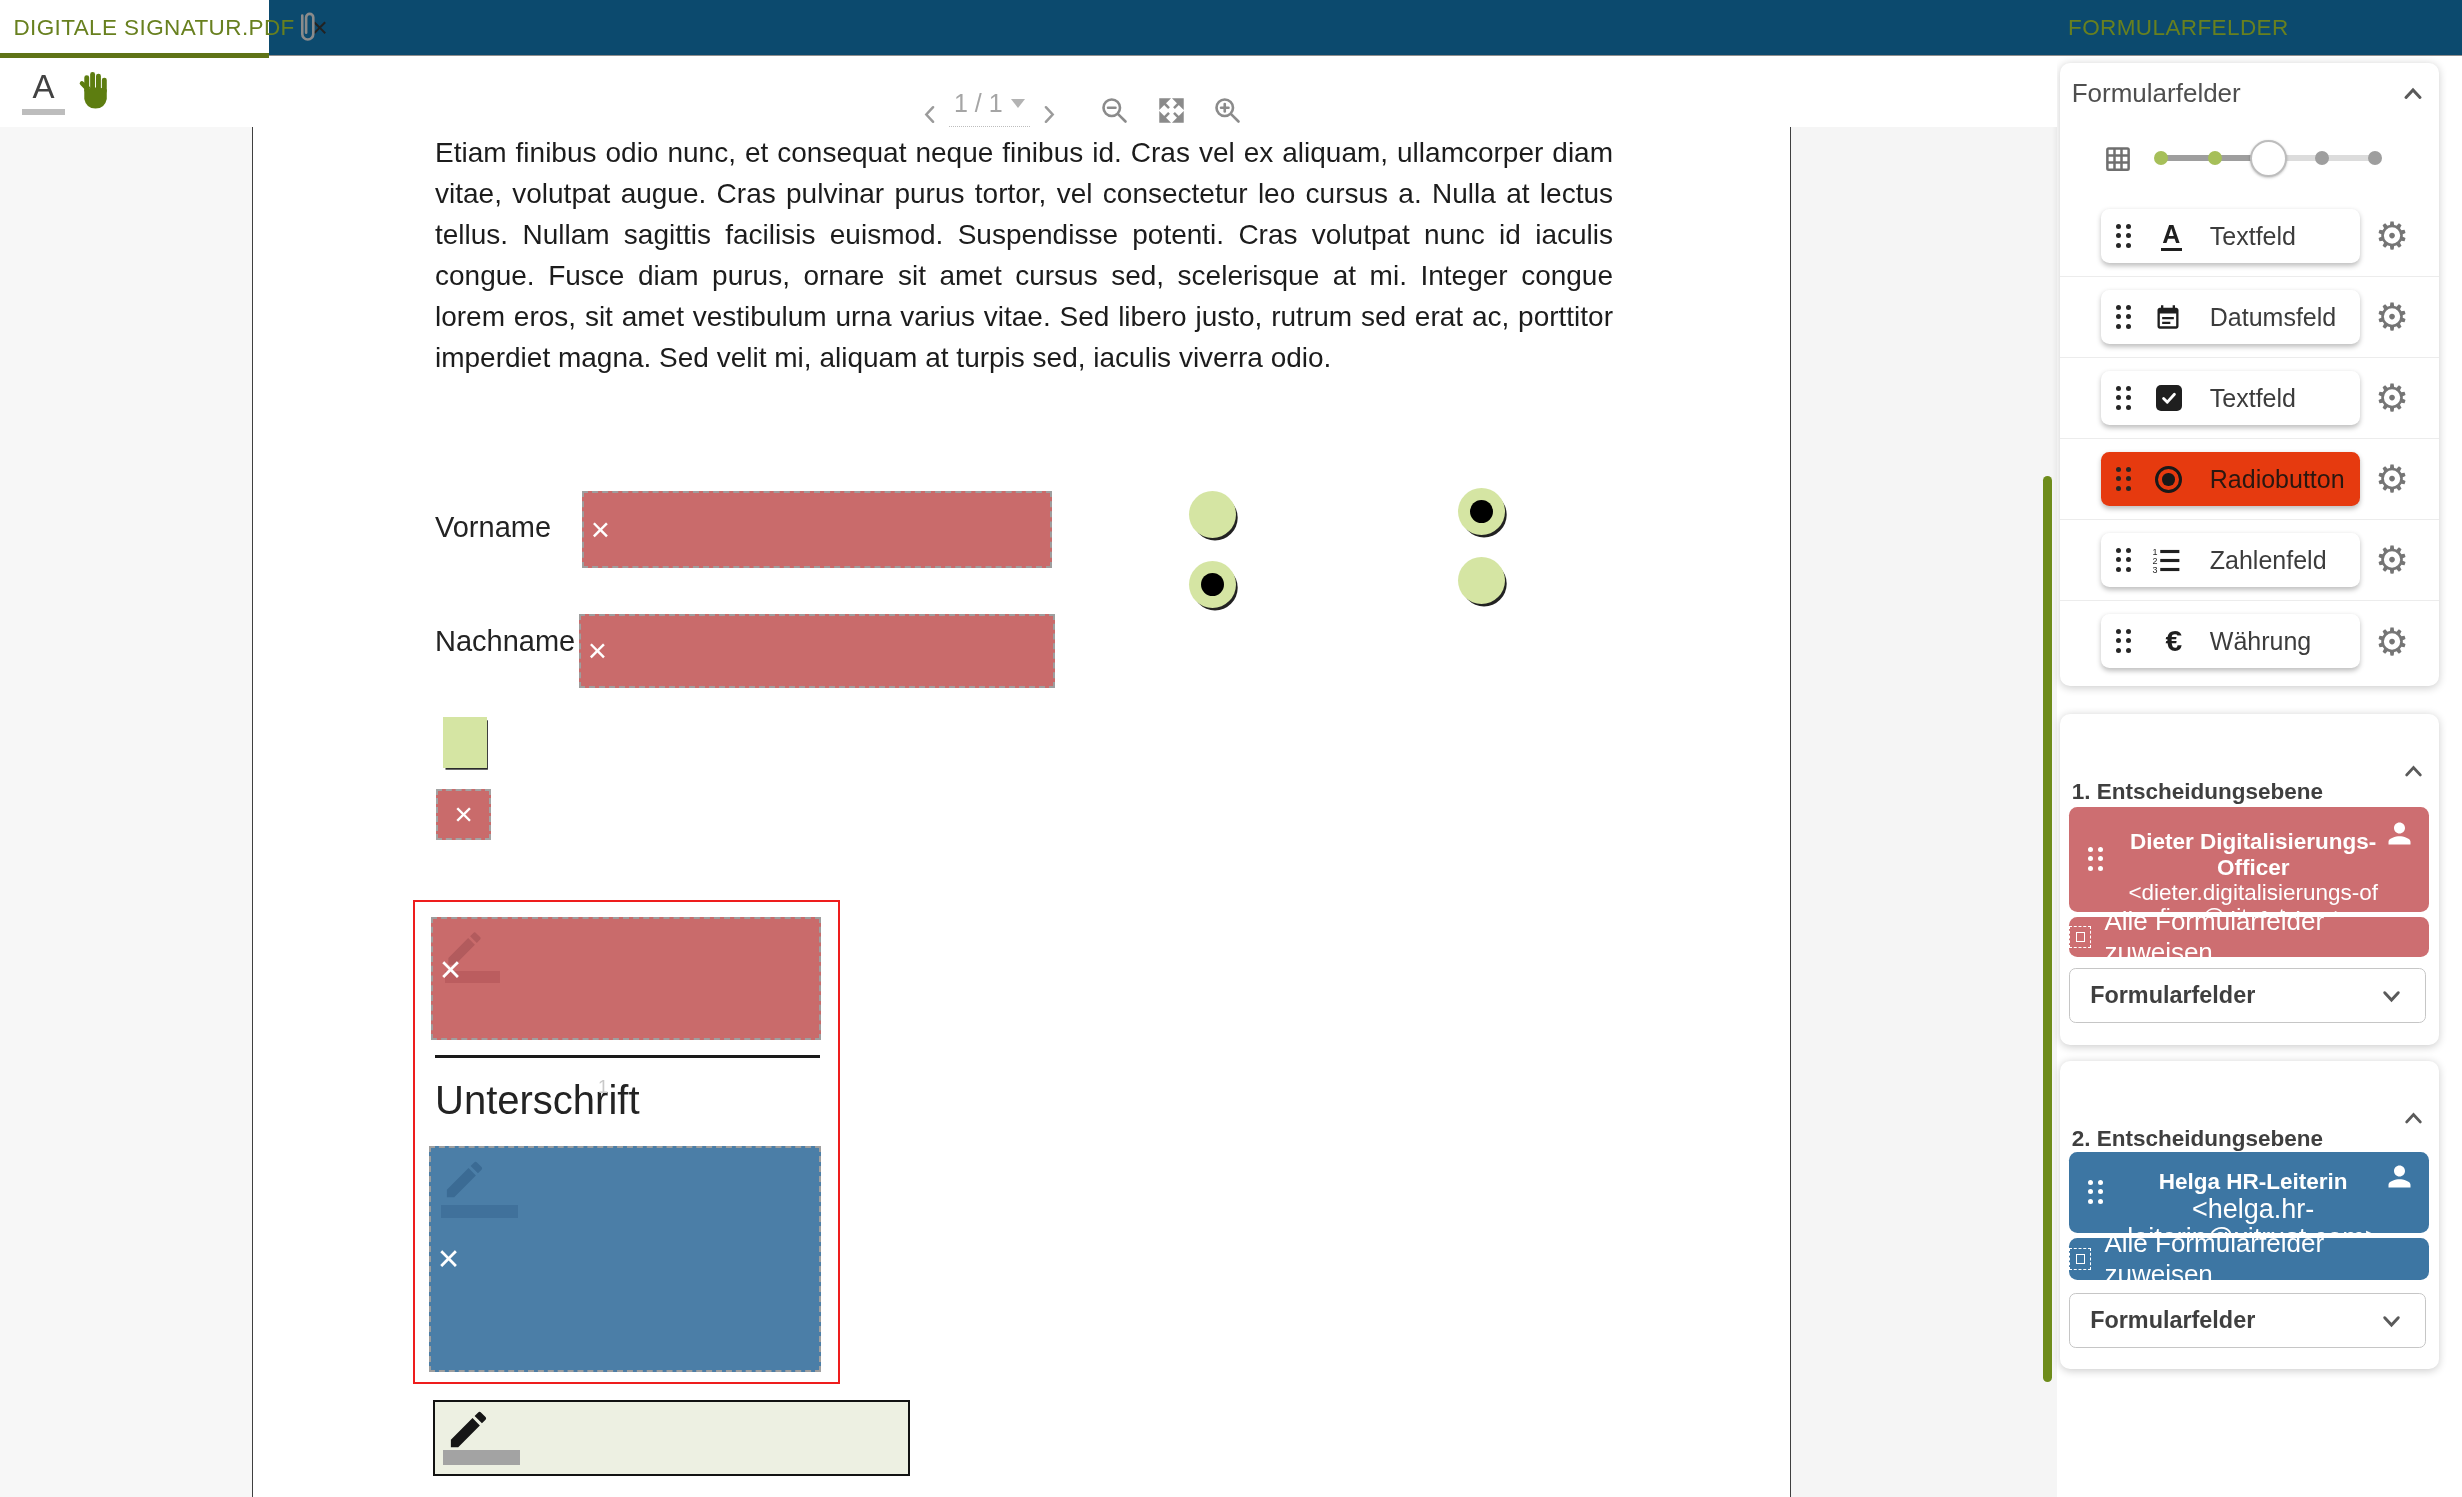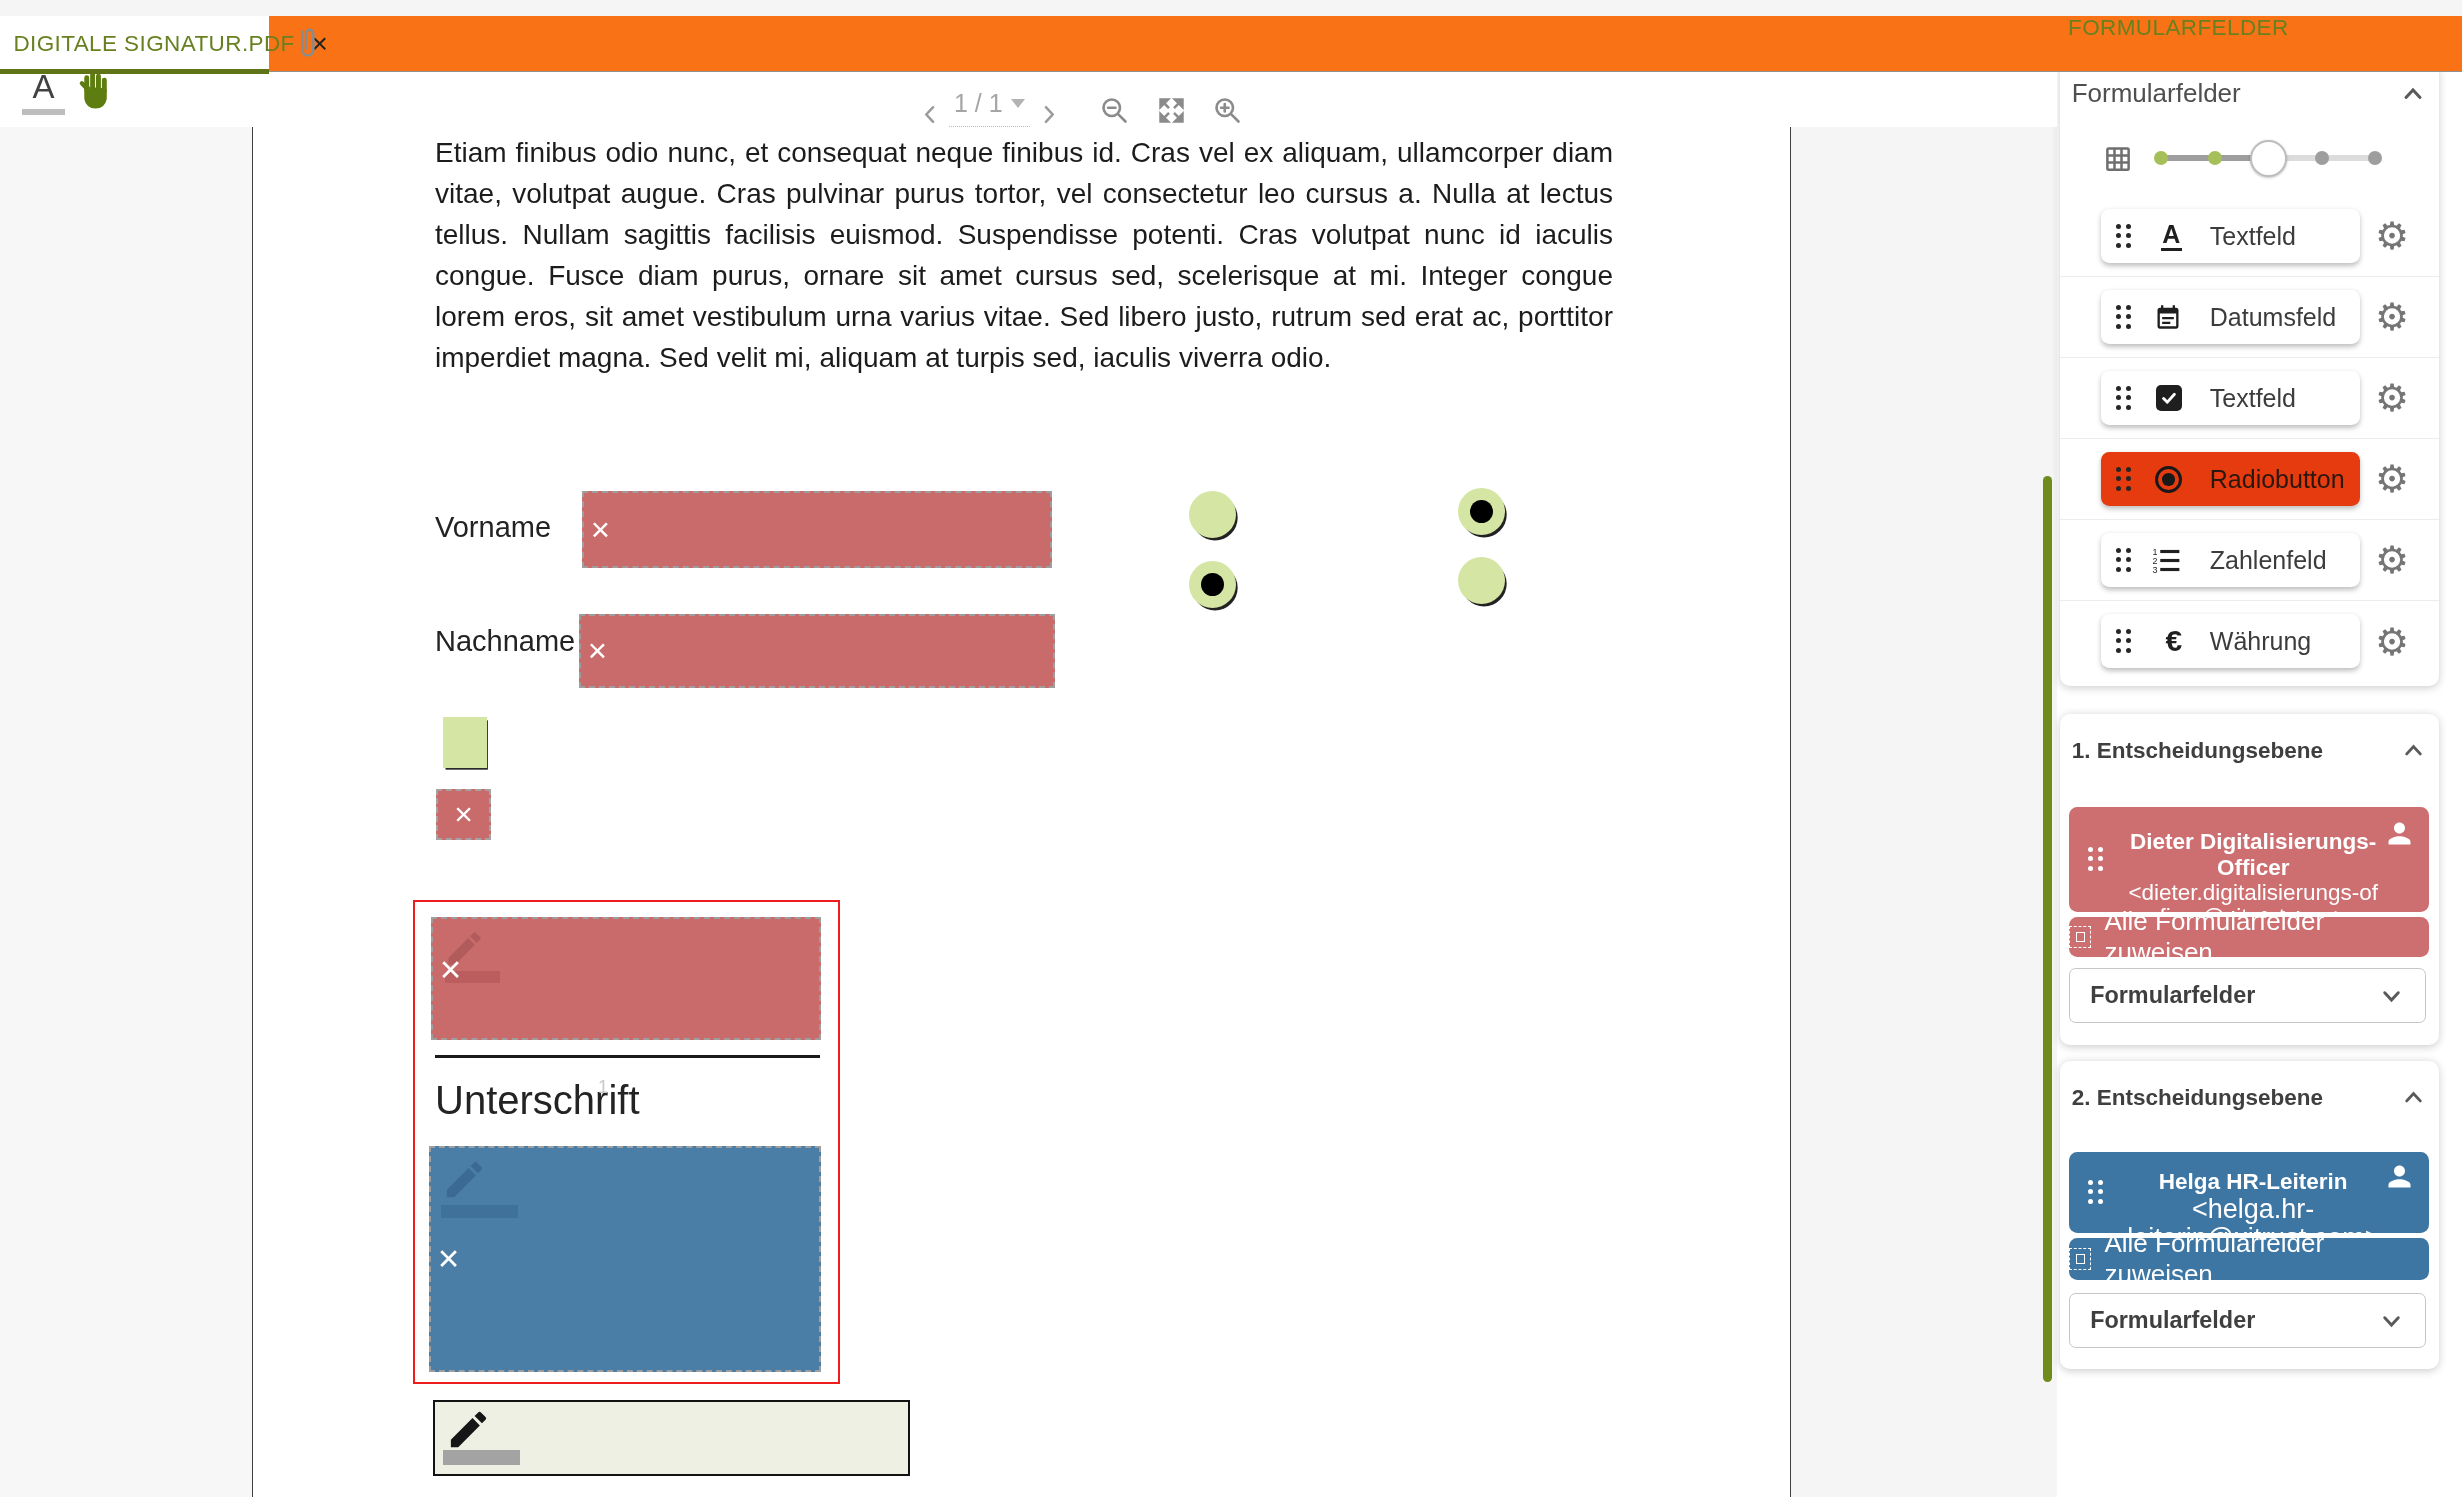--- a/index.html
+++ b/index.html
@@ -2,21 +2,21 @@
 <html style="font-size:13.4px"><head>
 <meta charset="utf-8">
 <style>
   * { box-sizing: border-box; margin: 0; padding: 0; }
   html,body { background:#fff; }
   body { font-family: "Liberation Sans", sans-serif; }
   #app { position:relative; width:2462px; height:1498px; overflow:hidden; background:#f5f5f5; }
   .abs { position:absolute; }
 
   
-  .topbar { position:absolute; left:0; top:16px; width:2462px; height:56px; background:#f97316; border-bottom:1.7px solid #8f8f8f; z-index:30; }
+  .topbar { position:absolute; left:0; top:0; width:2462px; height:56px; background:#0c4a6e; border-bottom:1.7px solid #8f8f8f; z-index:30; }
   .doc-tab { position:absolute; left:0; top:0; width:269px; height:56px; background:#fff; display:flex; align-items:center; gap:16.7px; padding:0 13.4px; }
   .doc-tab .tab-underline { position:absolute; left:0; bottom:-1.7px; width:269px; height:5px; background:#5f7317; }
   .tab-title { color:#68801f; font-size:22.5px; letter-spacing:0.4px; white-space:nowrap; }
   .tab-close { color:#222; font-size:28px; line-height:1; cursor:pointer; font-weight:400; }
   .clip-tab { position:absolute; left:282px; top:0; width:50px; height:56px; display:flex; align-items:center; justify-content:center; }
 
   
   .toolbar { position:absolute; left:0; top:56px; width:2057px; height:71px; background:#fff; z-index:20; }
   .tool-a { position:absolute; left:22px; top:11.7px; width:43px; text-align:center; color:#424242; font-size:33px; border-bottom:6.7px solid #bdbdbd; padding-bottom:3.3px; }
   .tool-hand { position:absolute; left:77px; top:11.7px; width:38px; height:43px; }
@@ -49,21 +49,21 @@
   .pencil-bar { position:absolute; }
 
   .pale-field { position:absolute; left:433px; top:1400px; width:477px; height:76px; background:#edf0e2; border:2.5px solid #121212; }
 
   
   .sidebar-bg { position:absolute; left:2057px; top:56px; width:406px; height:1442px; background:#fff; }
   .sb-header-label { position:absolute; left:2068px; top:0; height:56px; display:flex; align-items:center; color:#68801f; font-size:22.5px; letter-spacing:0.4px; z-index:31; }
   .card { position:absolute; left:2060px; width:379px; background:#fff; border-radius:10px; box-shadow:0 1.7px 8.3px rgba(0,0,0,.20); }
   .card-head { position:absolute; left:11.7px; right:11.7px; top:15px; display:flex; align-items:center; justify-content:space-between; }
   .card-title { font-size:26px; color:#4f4f4f; }
-  .sect-title { font-size:22.5px; font-weight:bold; color:#3f3f3f; }
+  .sect-title { font-size:22.5px; font-weight:bold; color:#3f3f3f;margin-top:42px; }
 
   .grid-icon { position:absolute; left:2103px; top:144px; }
   .slider-track { position:absolute; left:2161px; top:155px; width:214px; height:5.8px; background:#dcdcdc; border-radius:3.3px; }
   .slider-track .fill { position:absolute; left:0; top:0; height:5.8px; width:107px; background:#9e9e9e; border-radius:3.3px; }
   .sdot { position:absolute; top:151px; width:14px; height:14px; border-radius:50%; }
   .sthumb { position:absolute; left:2250px; top:140px; width:37px; height:37px; border-radius:50%; background:#fff; border:2.5px solid #bdbdbd; box-shadow:0 0.8px 2.5px rgba(0,0,0,.25); }
 
   .rowlist { position:absolute; left:2060px; top:196px; width:379px; }
   .sbrow { position:relative; height:81px; border-bottom:1.7px solid #ececec; }
   .sbrow:last-child { border-bottom:none; }

